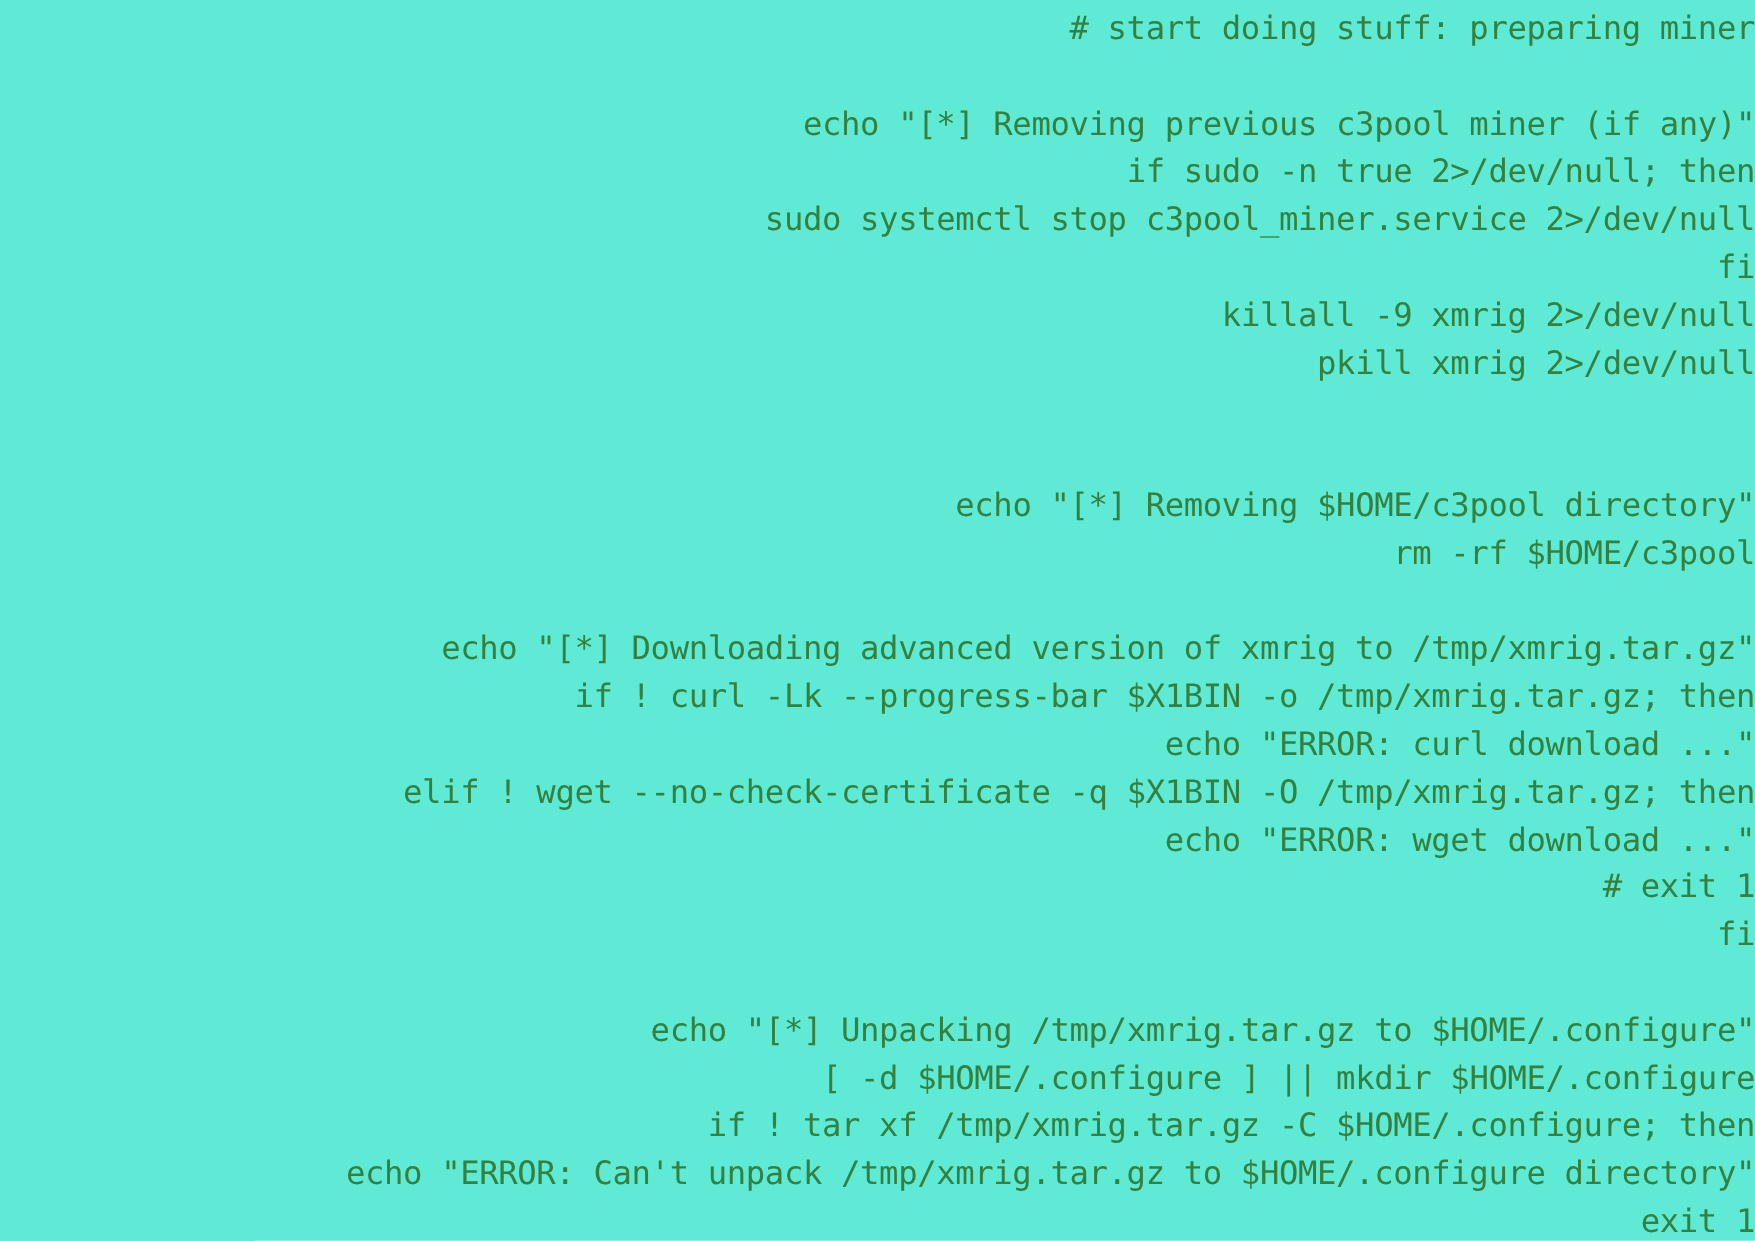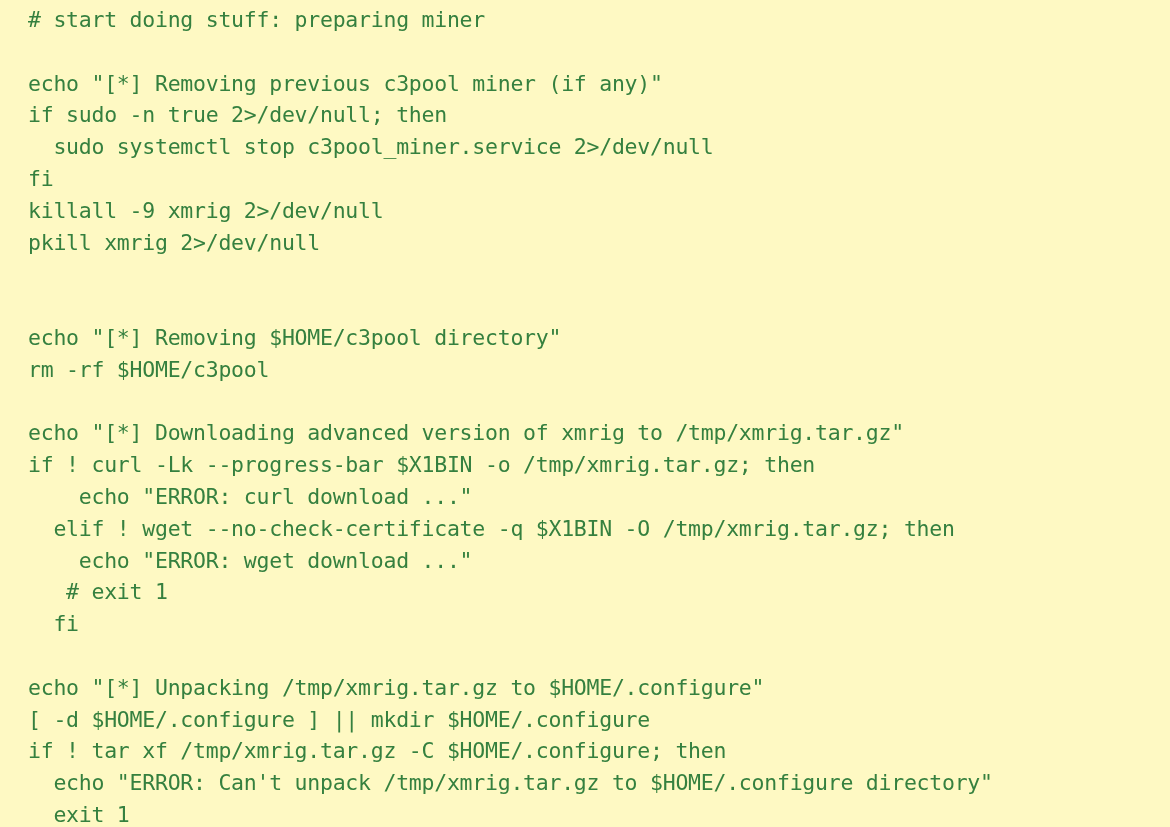--- a/index.html
+++ b/index.html
@@ -10,22 +10,23 @@
   body {
     width: 1170px;
     height: 827px;
     overflow: hidden;
     font-family: "DejaVu Sans Mono", "Liberation Mono", monospace;
   }
   .code-block {
     box-sizing: border-box;
     width: 1170px;
     height: 827px;
-    background: #fef9c3;
+    background: #5eead4;
     padding: 4px 0 0 28px;
+    text-align: right;
   }
   .code-lines {
     margin: 0;
     padding: 0;
     font-family: "DejaVu Sans Mono", "Liberation Mono", monospace;
     font-size: 21.5px;
     line-height: 31.8px;
     color: #35803f;
     white-space: pre;
     letter-spacing: -0.25px;

